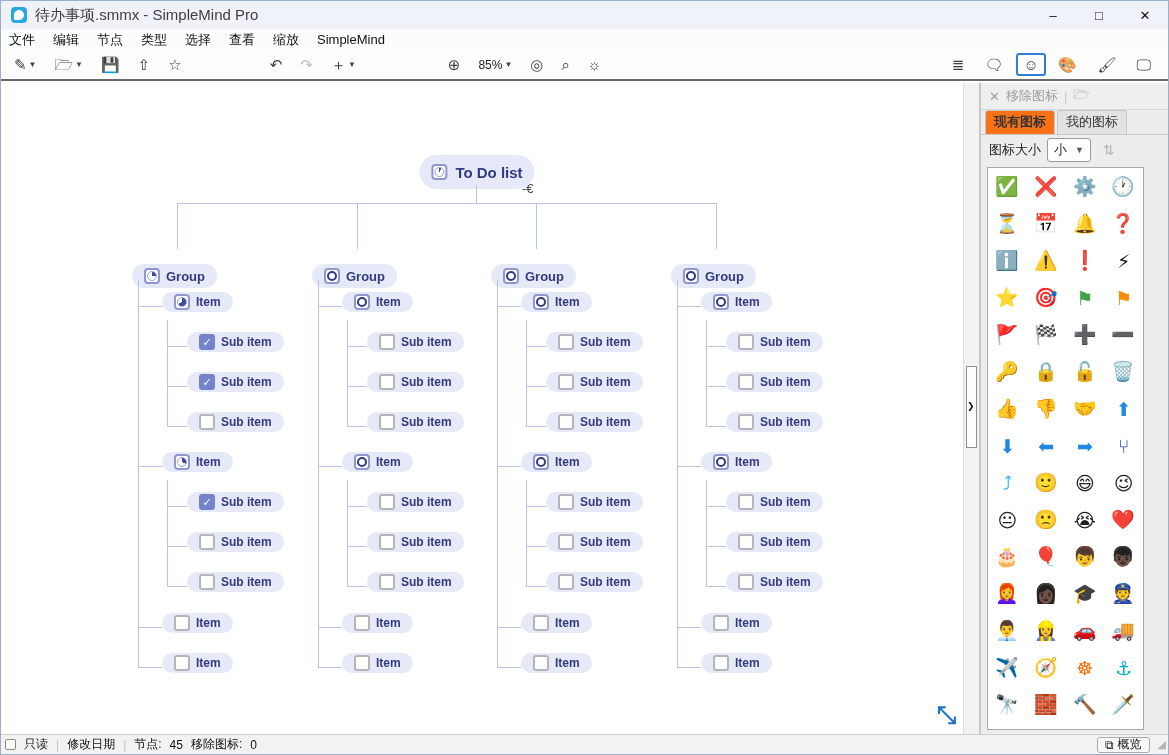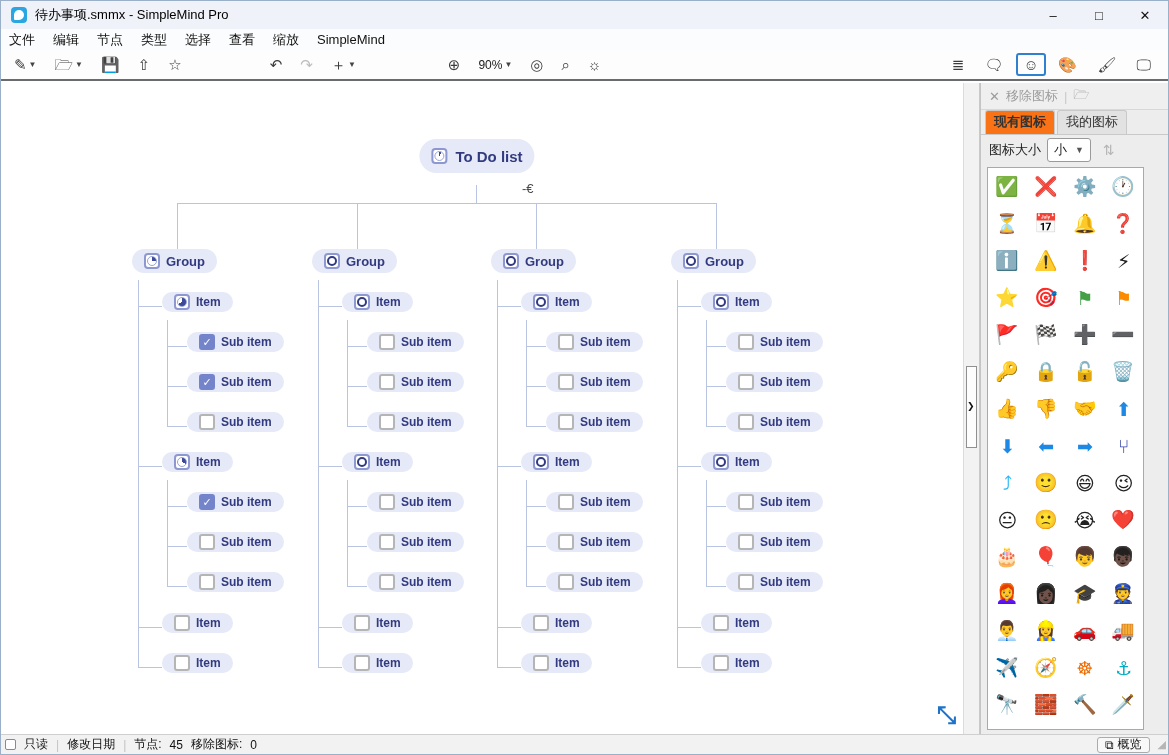--- a/index.html
+++ b/index.html
@@ -5,21 +5,21 @@
   * { margin:0; padding:0; box-sizing:border-box; }
   html,body { width:1169px; height:755px; overflow:hidden; }
   body { font-family:"Liberation Sans","DejaVu Sans",sans-serif; background:#fff; color:#222;
          border:1px solid #9ab0c9; position:relative; }
 
   
   .titlebar { height:28px; background:#eff3f9; display:flex; align-items:center; }
   .app-logo { width:16px; height:16px; margin:0 8px 0 10px; background:#2aa7e0; border-radius:4px;
               position:relative; }
   .app-logo::after { content:""; position:absolute; inset:3px; background:#fff; border-radius:50% 50% 50% 10%; }
-  .title-text { font-size:13px; color:#000000; }
+  .title-text { font-size:15px; color:#404040; }
   .win-controls { margin-left:auto; display:flex; height:100%; }
   .win-btn { width:46px; height:100%; display:flex; align-items:center; justify-content:center;
              font-size:13px; color:#111; cursor:default; }
 
   
   .menubar { height:21px; background:#fbfcfd; display:flex; align-items:center; padding-left:0; gap:2px; }
   .menu-item { font-size:13px; padding:1px 8px; color:#111; }
 
   
   .toolbar { height:31px; background:#fdfdfd; display:flex; align-items:center; padding:0 6px;
@@ -42,21 +42,21 @@
   .vscroll { width:17px; background:#f2f2f2; border-left:1px solid #dcdcdc; border-right:1px solid #c9c9c9;
              position:relative; }
   .vthumb { position:absolute; left:2px; right:2px; top:283px; height:82px; background:#fdfdfd;
             border:1px solid #909090; }
   .collapse-arrow { position:absolute; left:3px; top:318px; font-size:9px; color:#111; }
 
   
   .node { position:absolute; display:flex; align-items:center; gap:6px; background:#e6e9f7;
           border-radius:16px; padding:0 12px; color:#323b80; font-weight:bold; white-space:nowrap; }
   .node.root { height:34px; font-size:15px; left:476px; transform:translateX(-50%); border-radius:17px; }
-  .node.group { height:24px; font-size:13px; }
+  .node.group { height:24px; font-size:13px;margin-top:15px; }
   .node.item, .node.sub { height:20px; font-size:12px; }
   .line { position:absolute; background:#b9c3e2; }
   .nicon { width:16px; height:16px; border:2px solid #8d97d0; border-radius:4px; background:#fff;
            display:flex; align-items:center; justify-content:center; flex:0 0 auto; }
   .pie { width:10px; height:10px; border-radius:50%; border:1px solid #9aa3d6; }
   .circ { width:10px; height:10px; border-radius:50%; border:2px solid #323b80; background:#fff; }
   .cb { width:16px; height:16px; border-radius:3px; border:2px solid #b5b5b5; background:#fff;
         display:flex; align-items:center; justify-content:center; font-size:11px; color:#fff; flex:0 0 auto; }
   .cb.on { background:#7384cb; border-color:#7384cb; }
   .connect-cursor { position:absolute; left:521px; top:98px; font-size:13px; color:#4a4a4a; }
@@ -148,21 +148,21 @@
         <span>＋</span>
         <span class="caret">▼</span>
       </div>
     </div>
   <div class="sp60"></div>
   <div class="tb-group" id="tb-zoom">
       <div class="tb-btn">
         <span>⊕</span>
       </div>
       <div class="tb-btn">
-        <span class="tb-text">90%</span>
+        <span class="tb-text">85%</span>
         <span class="caret">▼</span>
       </div>
       <div class="tb-btn">
         <span>◎</span>
       </div>
       <div class="tb-btn">
         <span>⌕</span>
       </div>
       <div class="tb-btn">
         <span>☼</span>
@@ -187,21 +187,21 @@
       <div class="tb-btn">
         <span>🖵</span>
       </div>
     </div>
 </div>
 
 <div class="main">
   <div class="canvas" id="canvas">
     <div class="connect-cursor">-€</div>
     <div class="resize-cursor">⤡</div>
-  <div class="node root" style="left: 476px; top: 56px; gap: 8px;">
+  <div class="node root" style="left: 476px; top: 72px; gap: 8px;">
         <span class="nicon">
           <span class="pie" style="background: conic-gradient(rgb(61, 74, 153) 8%, rgb(255, 255, 255) 0deg);"></span>
         </span>
         <span>To Do list</span>
       </div>
       <div class="line" style="left: 475px; top: 102px; width: 1px; height: 18px;"></div>
       <div class="line" style="left: 176px; top: 120px; width: 540px; height: 1px;"></div>
       <div class="line" style="left: 176px; top: 120px; width: 1px; height: 46px;"></div>
       <div class="line" style="left: 356px; top: 120px; width: 1px; height: 46px;"></div>
       <div class="line" style="left: 535px; top: 120px; width: 1px; height: 46px;"></div>

